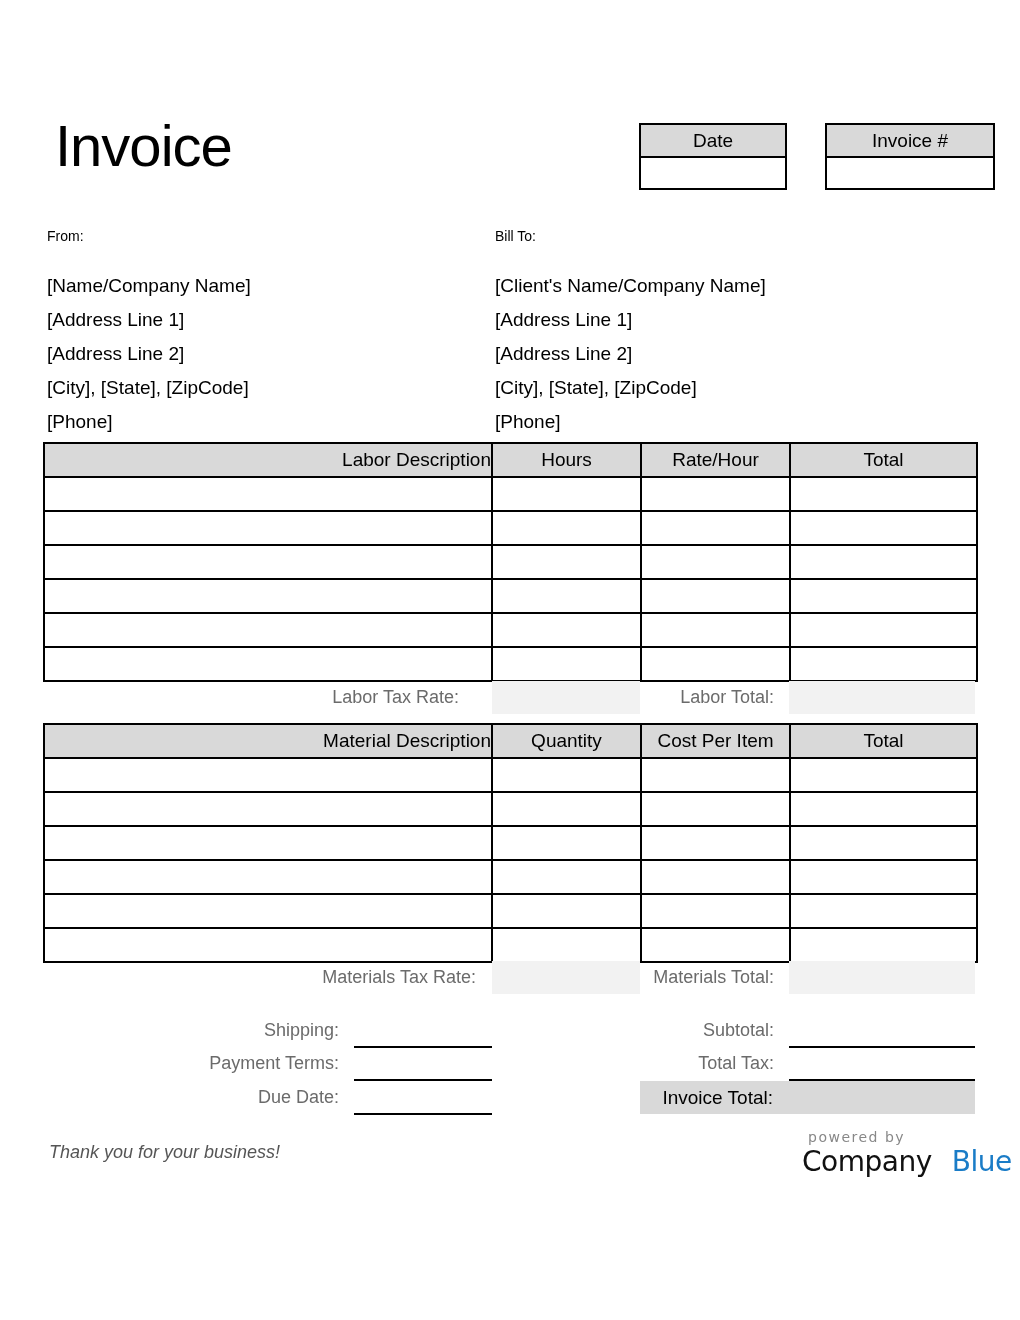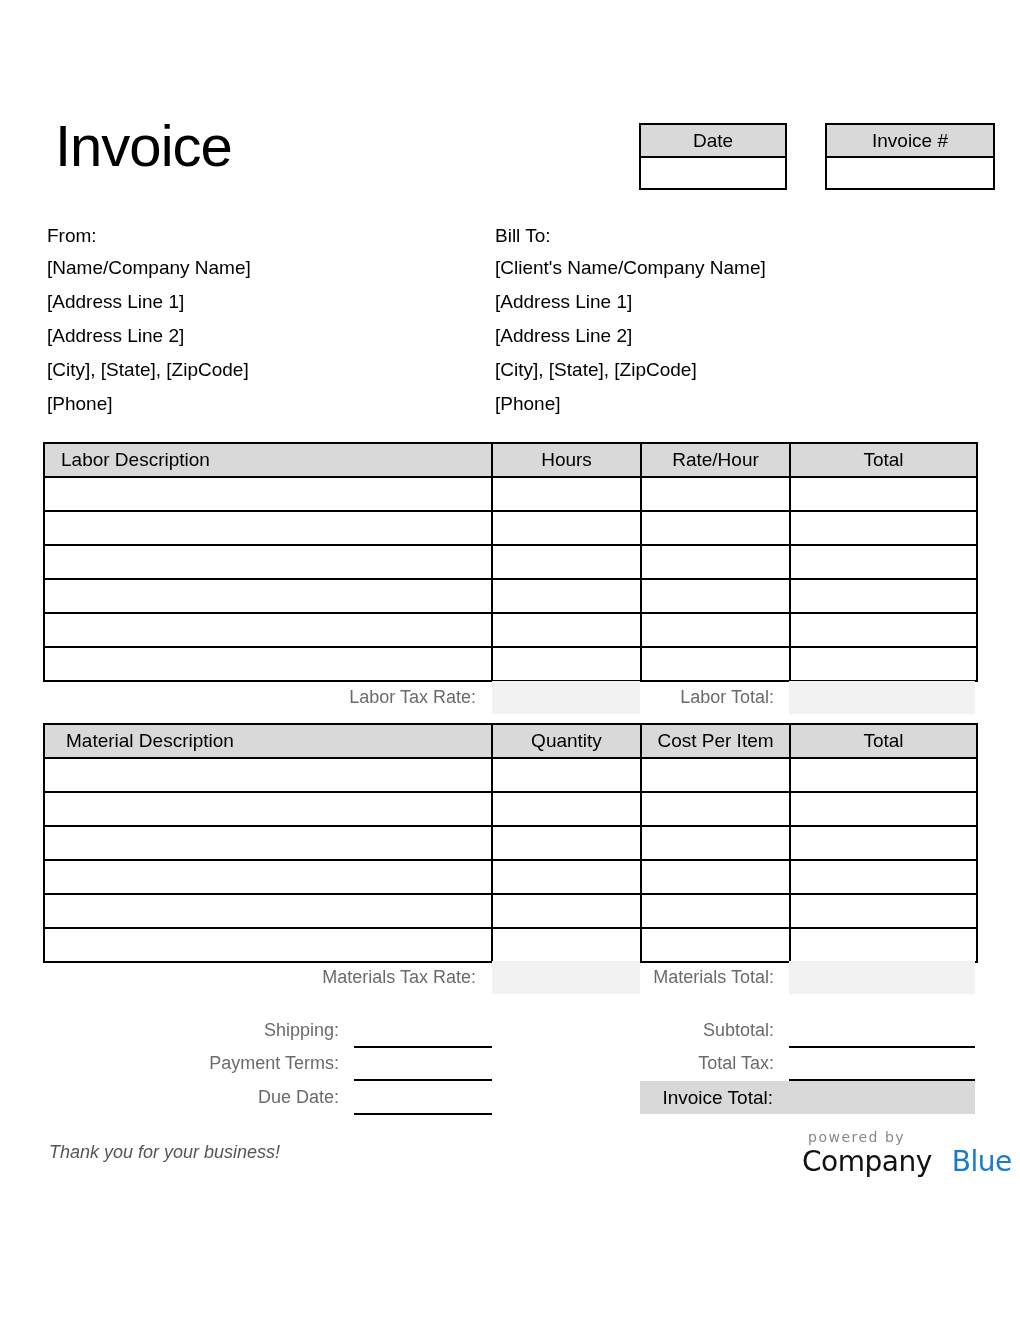--- a/index.html
+++ b/index.html
@@ -5,26 +5,26 @@
   html, body { margin: 0; padding: 0; background: #ffffff; }
   body { width: 1020px; height: 1320px; position: relative; overflow: hidden;
          font-family: "Liberation Sans", "DejaVu Sans", sans-serif; color: #000; }
   .abs { position: absolute; }
   .title { left: 55px; top: 106px; font-size: 58px; line-height: 80px; letter-spacing: -1px; }
   .hbox { position: absolute; top: 123px; width: 148px; height: 67px; border: 2px solid #000; box-sizing: border-box; }
   .hbox .hd { height: 33px; background: #d9d9d9; border-bottom: 2px solid #000; box-sizing: border-box;
               text-align: center; font-size: 19px; line-height: 31px; }
   .hbox .bd { height: 32px; }
   .addr { position: absolute; top: 222px; width: 420px; }
-  .addr .lbl { font-size: 19px; line-height: 28px; height: 28px; margin-bottom: 4px; }
+  .addr .lbl { font-size: 14px; line-height: 28px; height: 28px; margin-bottom: 22px; }
   .addr .ln { font-size: 19px; color: #000000; line-height: 28px; height: 28px; margin-bottom: 6px; }
   table.grid { position: absolute; left: 43px; width: 933px; border-collapse: collapse; table-layout: fixed; }
   table.grid th, table.grid td { border: 2px solid #000; height: 30px; padding: 0; box-sizing: border-box; }
   table.grid th { background: #d9d9d9; font-weight: normal; font-size: 19px; text-align: center; height: 34px; }
-  table.grid th.desc { text-align: left; padding-left: 16px; }
+  table.grid th.desc { text-align: right; padding-left: 16px; }
   table.grid td { height: 34px; background: #fff; }
   .sumlbl { position: absolute; font-size: 18px; color: #6b6b6b; text-align: right; line-height: 33px; }
   .sumval { position: absolute; background: #f2f2f2; height: 33px; }
   .flbl { position: absolute; font-size: 18px; color: #6b6b6b; text-align: right; width: 200px; line-height: 26px; }
   .fline { position: absolute; height: 2px; background: #000; }
   .total-band { position: absolute; left: 640px; top: 1081px; width: 335px; height: 33px; background: #d9d9d9; }
   .total-lbl { position: absolute; right: 202px; top: 0; font-size: 19px; line-height: 33px; color: #000; }
   .thanks { left: 49px; top: 1142px; font-size: 18px; font-style: italic; color: #555; }
   .powered { left: 808px; top: 1129px; font-size: 14px; color: #888; letter-spacing: 1.5px; font-family: "DejaVu Sans", sans-serif; }
   .brand { left: 802px; top: 1145px; font-size: 28px; font-family: "DejaVu Sans", sans-serif; letter-spacing: -0.5px; }
@@ -111,21 +111,21 @@
       </tr>
     <tr>
         <td></td>
         <td></td>
         <td></td>
         <td></td>
       </tr>
   </tbody>
 </table>
 
-<div class="sumlbl" style="left:270px; width:206px; top:681px;">Labor Tax Rate:</div>
+<div class="sumlbl" style="left:253px; width:206px; top:681px;">Labor Tax Rate:</div>
 <div class="sumval" style="left:492px; width:148px; top:681px;"></div>
 <div class="sumlbl" style="left:640px; width:134px; top:681px;">Labor Total:</div>
 <div class="sumval" style="left:789px; width:186px; top:681px;"></div>
 
 <table class="grid" style="top:723px;">
   <colgroup>
       <col style="width:448px">
       <col style="width:149px">
       <col style="width:149px">
       <col style="width:187px">

